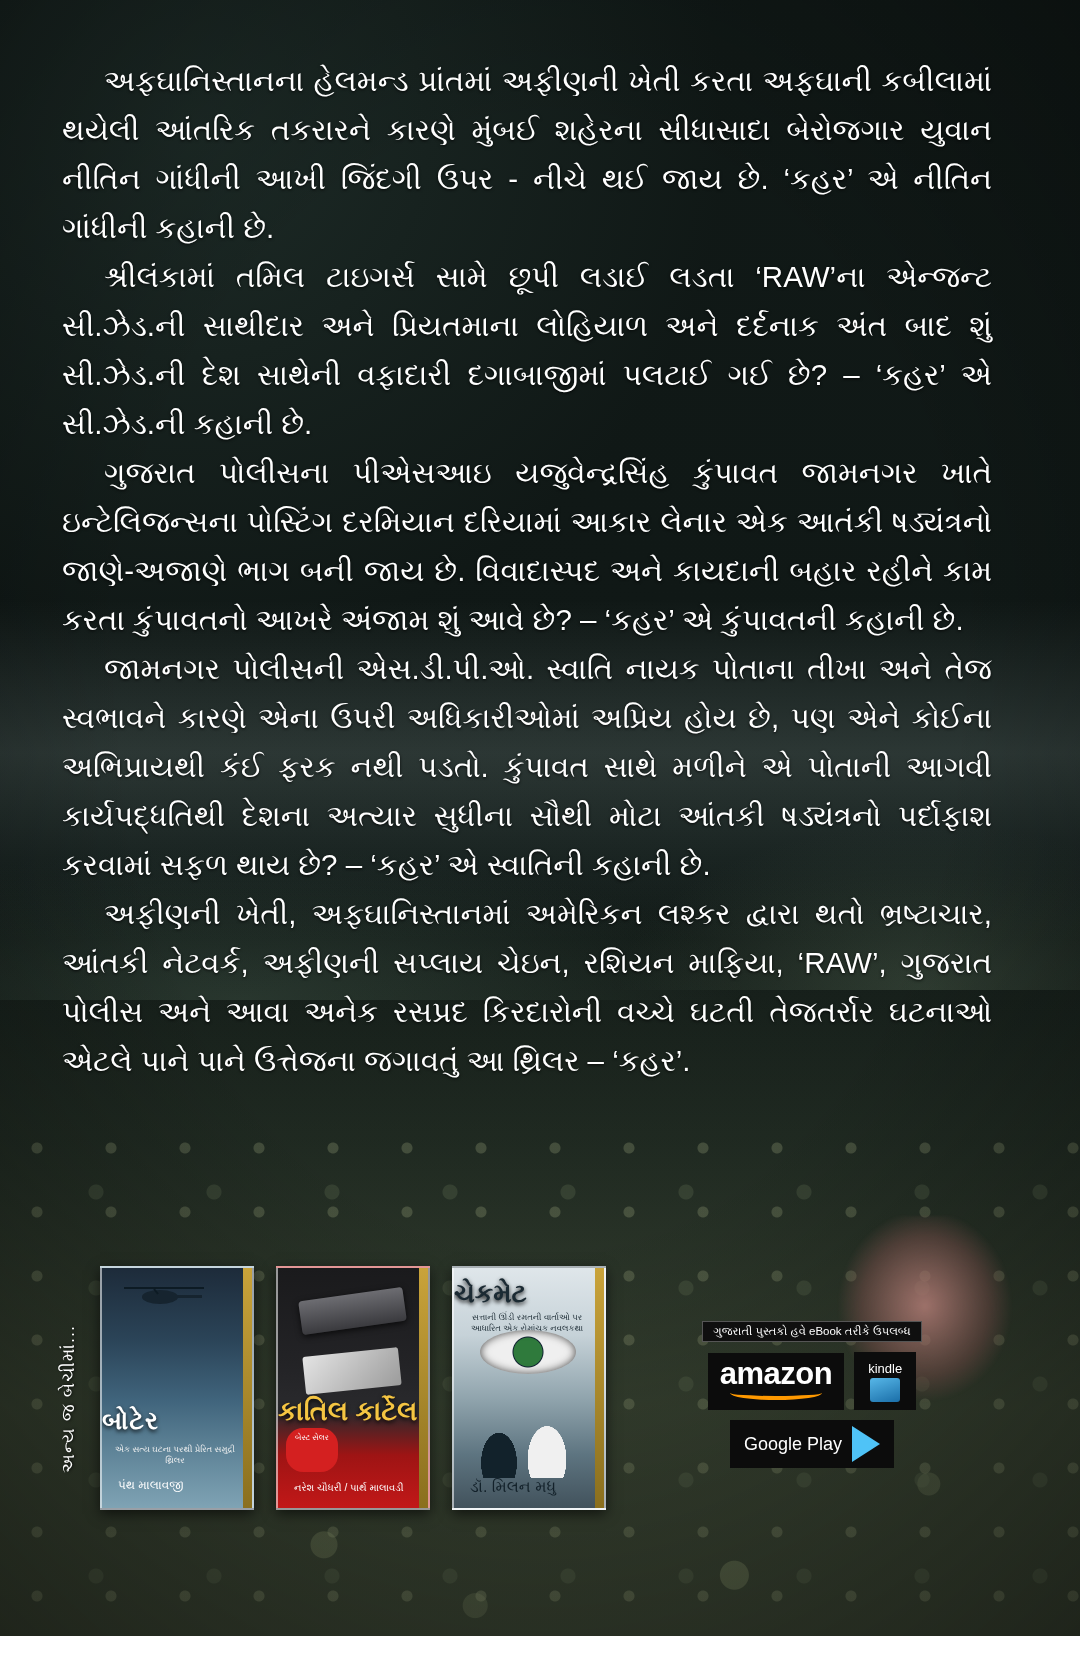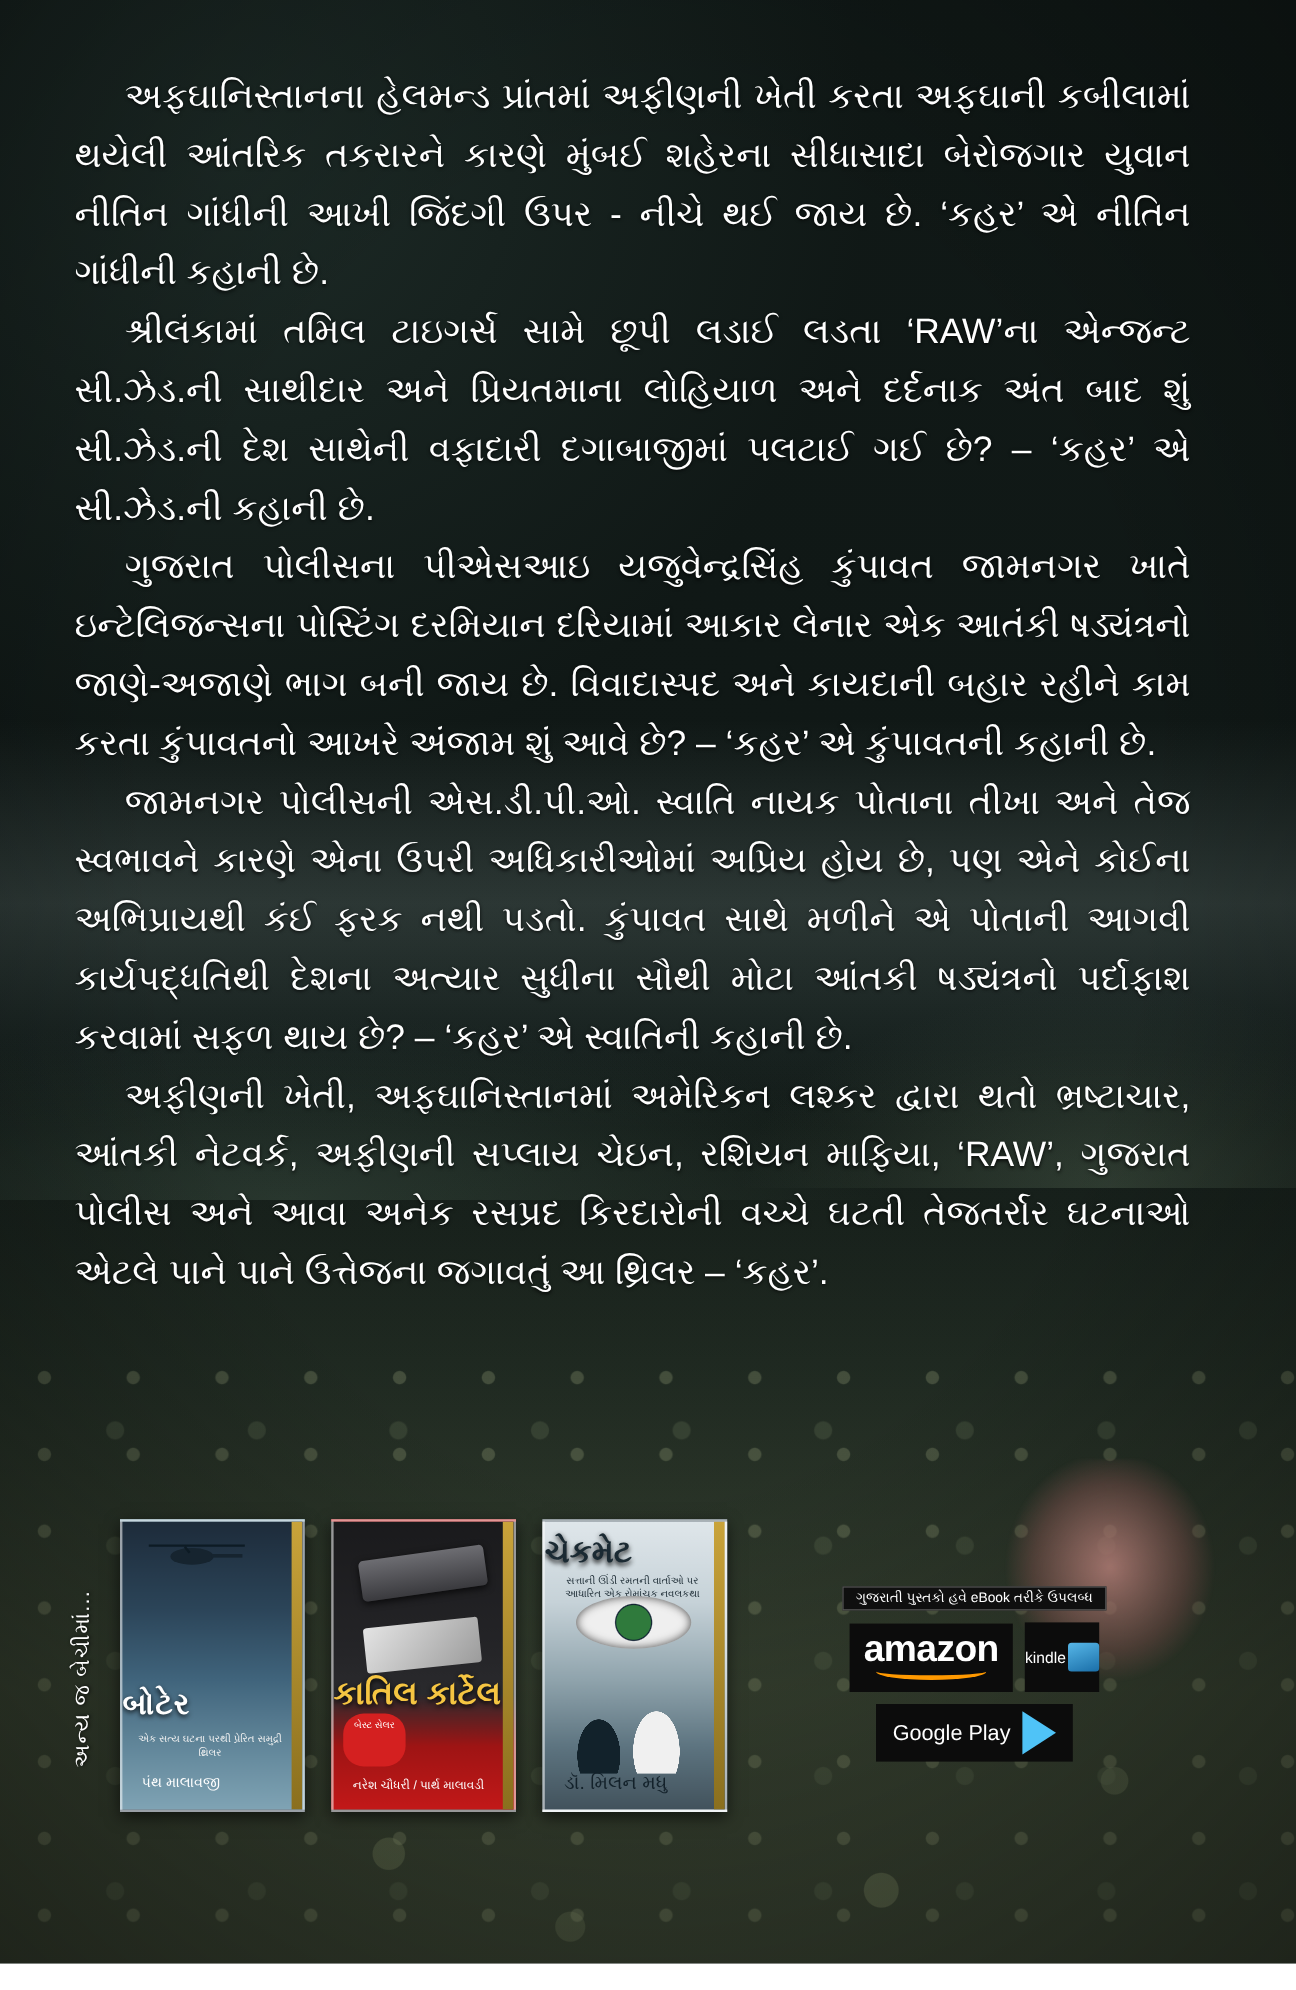--- a/index.html
+++ b/index.html
@@ -282,21 +282,21 @@
   .amazon-smile {
     width: 92px; height: 10px;
     border-bottom: 4px solid #ff9900;
     border-radius: 0 0 50% 50%;
     margin-top: -3px;
   }
   .kindle-box {
     background: #0c0c0c;
     width: 62px; height: 58px;
     display: flex;
-    flex-direction: row;
+    flex-direction: column;
     align-items: center;
     justify-content: center;
     gap: 2px;
   }
   .kindle-word {
     color: #ffffff;
     font-size: 13px;
   }
   .kindle-tile {
     width: 30px; height: 24px;

